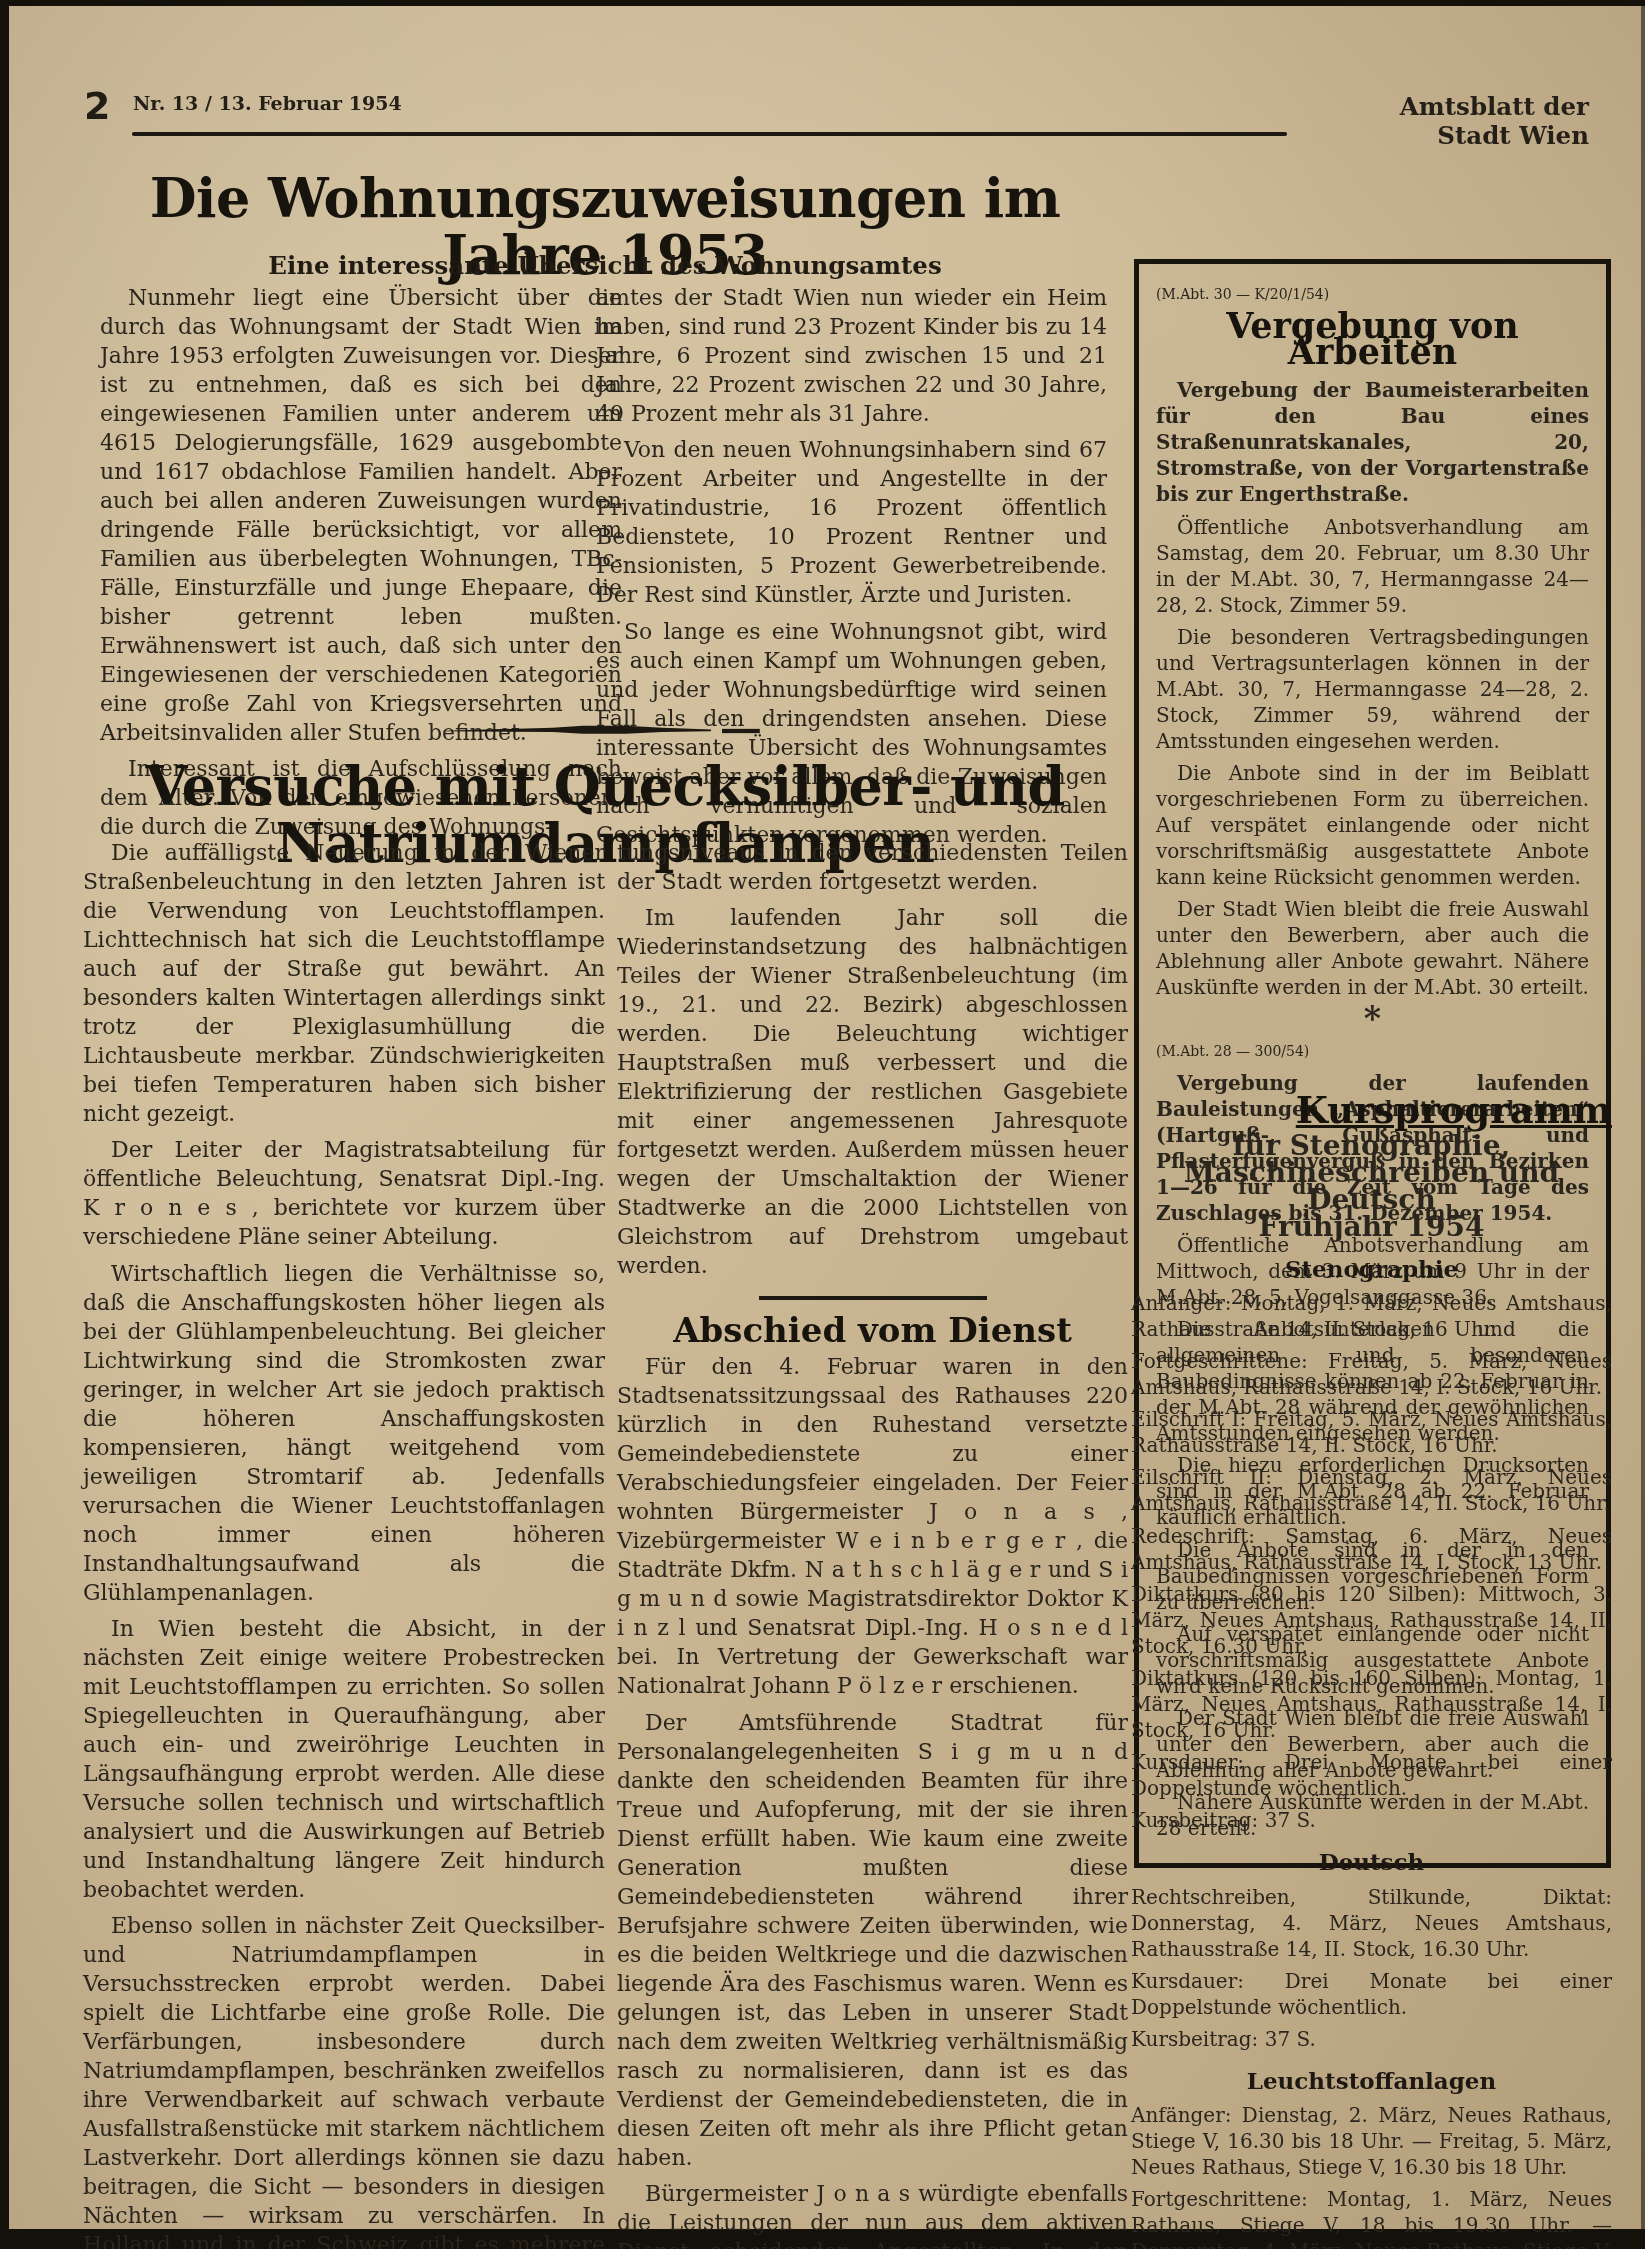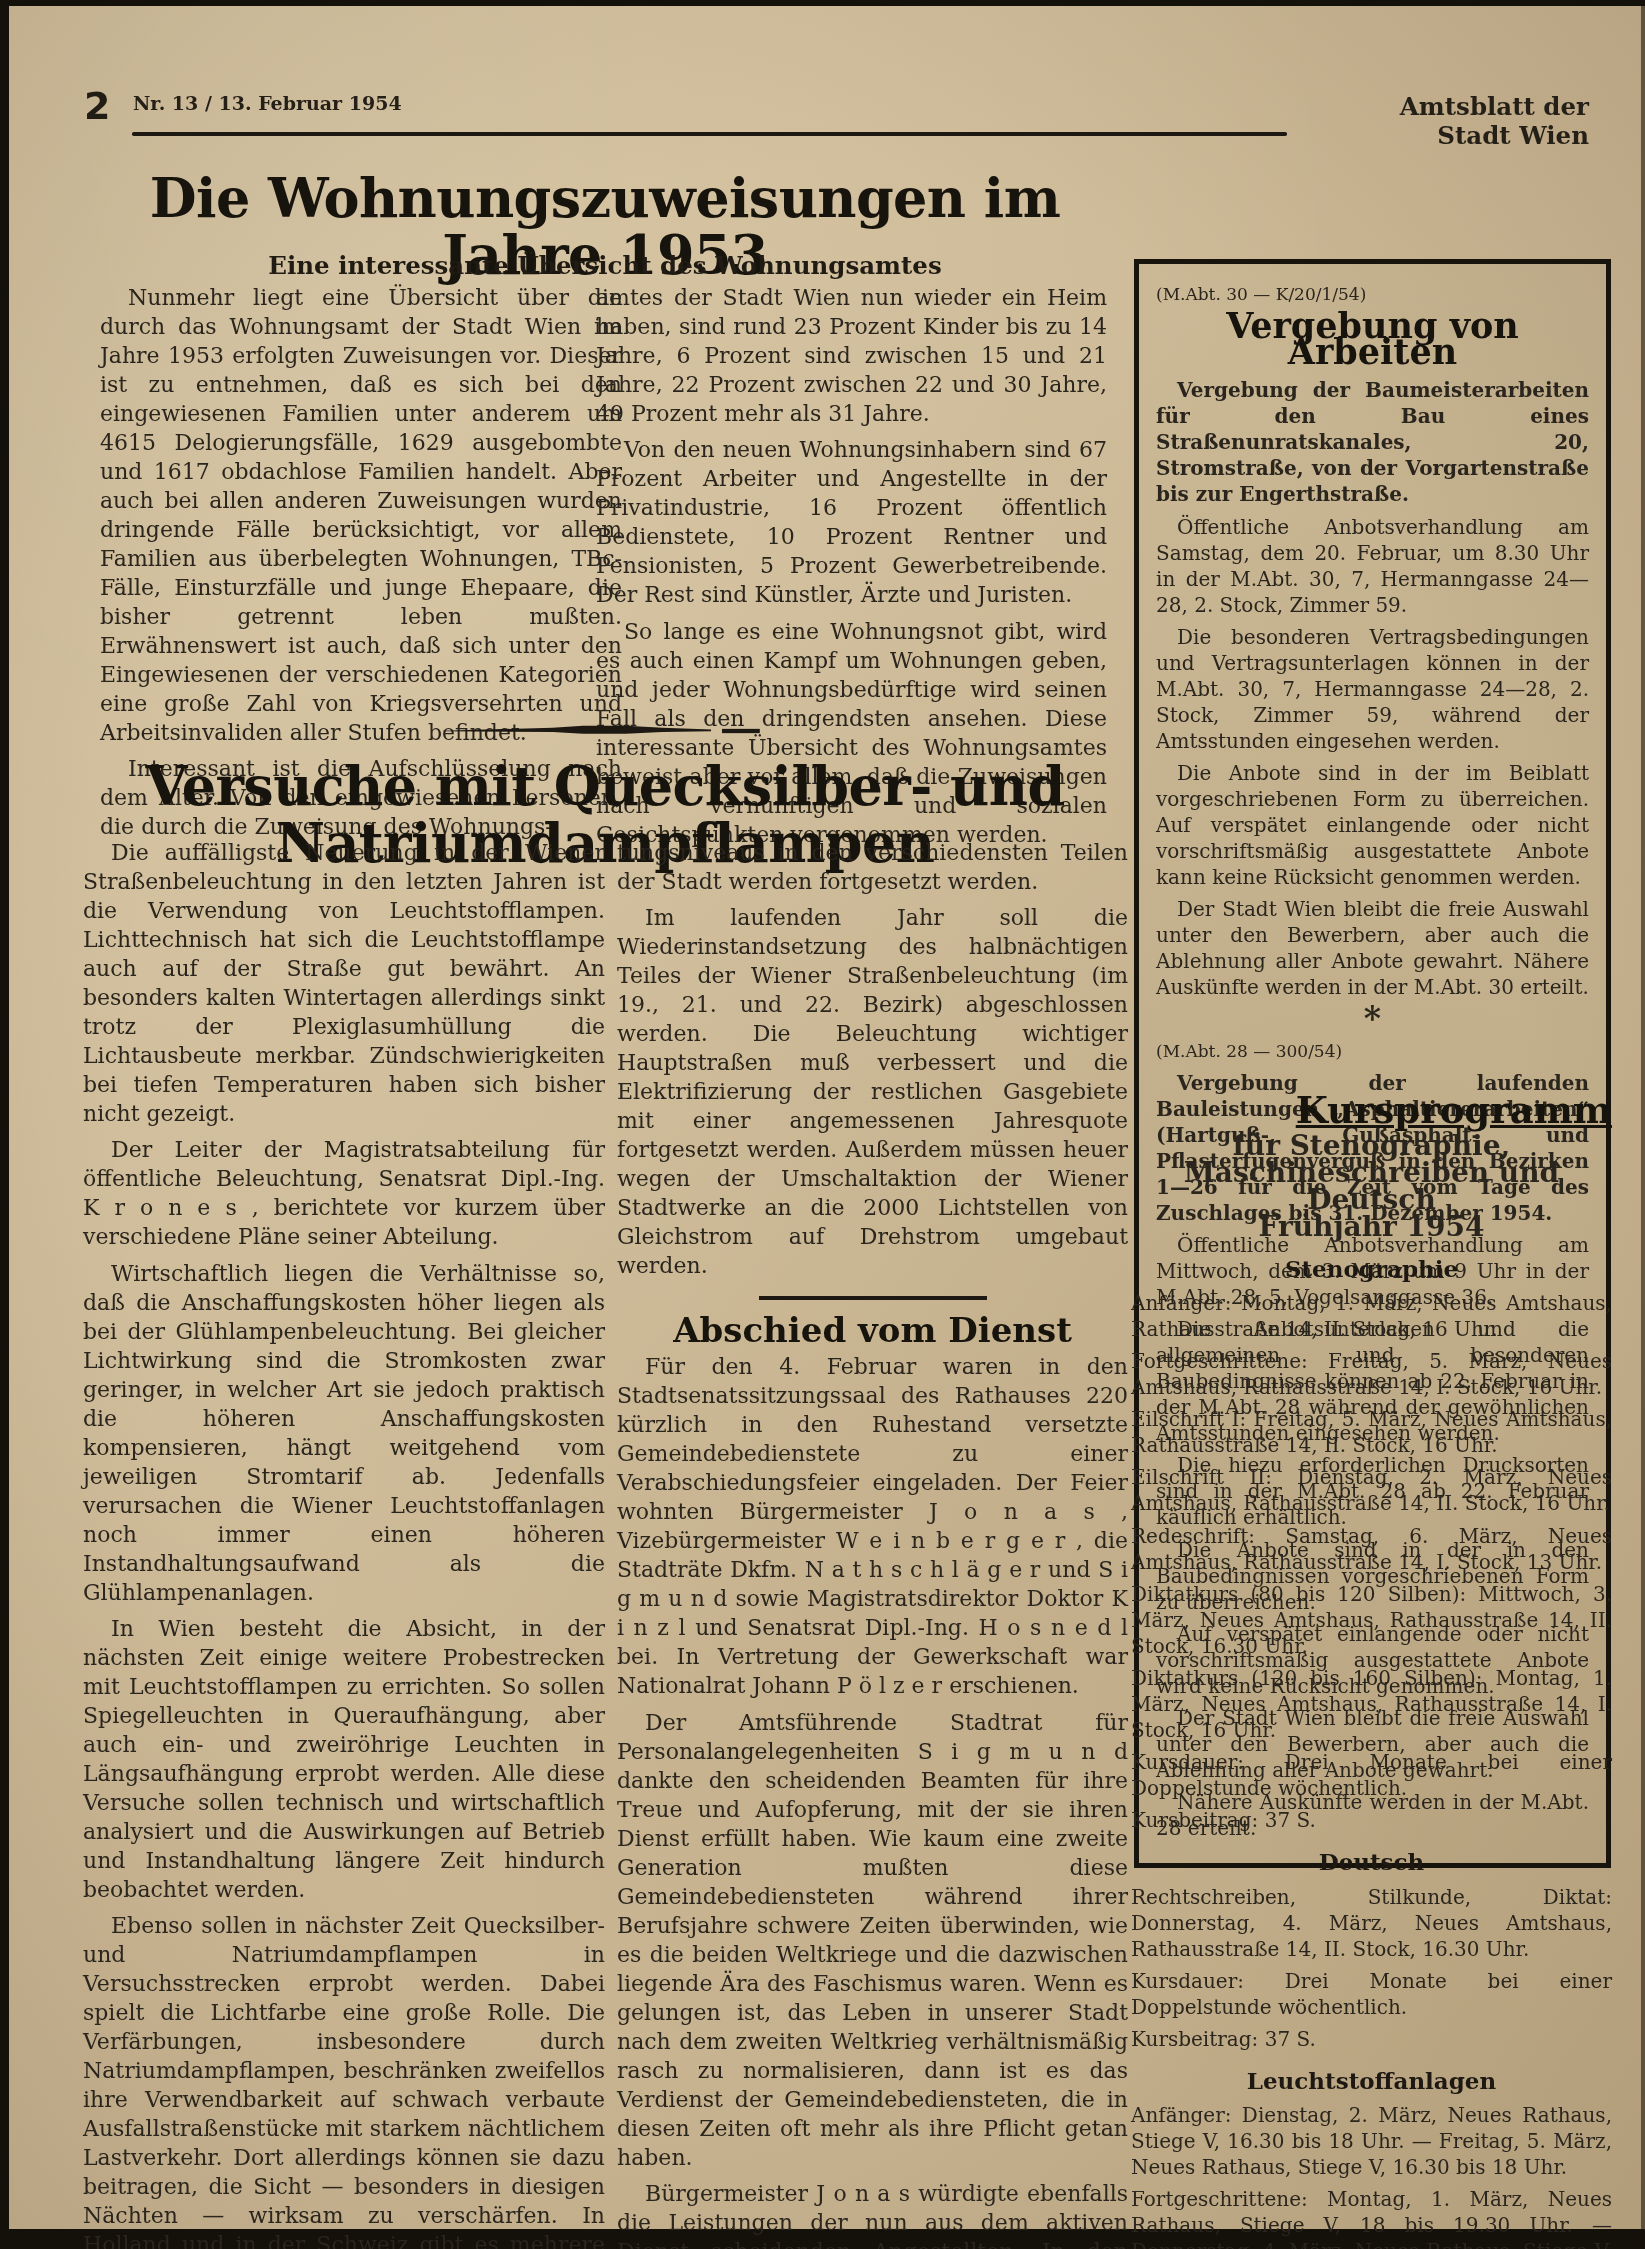--- a/index.html
+++ b/index.html
@@ -36,21 +36,21 @@
   
   .divider1{position:absolute;left:442px;top:724px;width:323px;height:12.2px;}
   
   .shortrule{width:228px;height:3.7px;background:#1d1812;margin:16px auto 16px auto;}
   .a3title{font-size:34px;font-weight:bold;text-align:center;color:#17130d;margin:0 0 17px 0;text-indent:0 !important;}
 
   
   .noticebox{position:absolute;left:1134px;top:259px;width:433px;border:5.5px solid #17130d;
              padding:13.5px 17px 16px 17px;background:rgba(0,0,0,0.015);
              font-size:20px;line-height:26px;text-align:justify;color:#2a251d;}
-  .noticebox .ref{font-size:17px;text-indent:0;margin:3.7px 0 6.1px 0;}
+  .noticebox .ref{font-size:14px;text-indent:0;margin:3.7px 0 6.1px 0;}
   .noticebox h2{font-size:35px;font-weight:bold;text-align:center;margin:1.2px 0 12.2px 0;color:#17130d;}
   .noticebox p{margin:0 0 6.1px 0;text-indent:21px;}
   .noticebox p.lead{font-weight:bold;text-indent:21px;}
   .star{text-align:center;font-size:33px;font-weight:bold;margin:6.1px 0 4.9px 0;text-indent:0 !important;}
 
   
   .kurs{position:absolute;left:1131px;top:1097px;width:481px;font-size:20px;line-height:26px;text-align:justify;color:#2a251d;}
   .kurs h2{font-size:37px;font-weight:bold;text-align:right;margin:0 0 8.6px 0;color:#17130d;text-decoration:underline;}
   .kurs .ksub{font-weight:bold;text-align:center;font-size:28px;line-height:27px;margin:0;}
   .kurs h3{font-size:23px;font-weight:bold;text-align:center;margin:16px 0 8.6px 0;color:#1d1812;}

